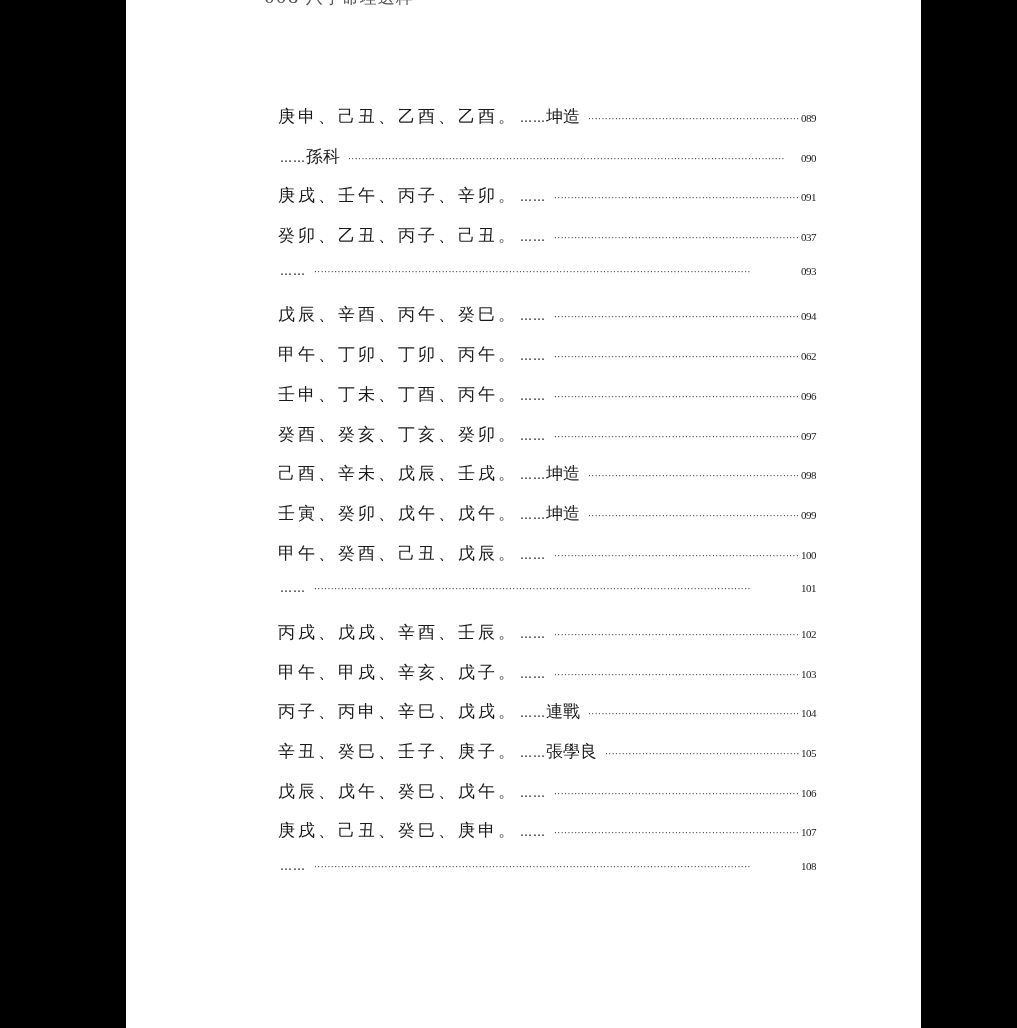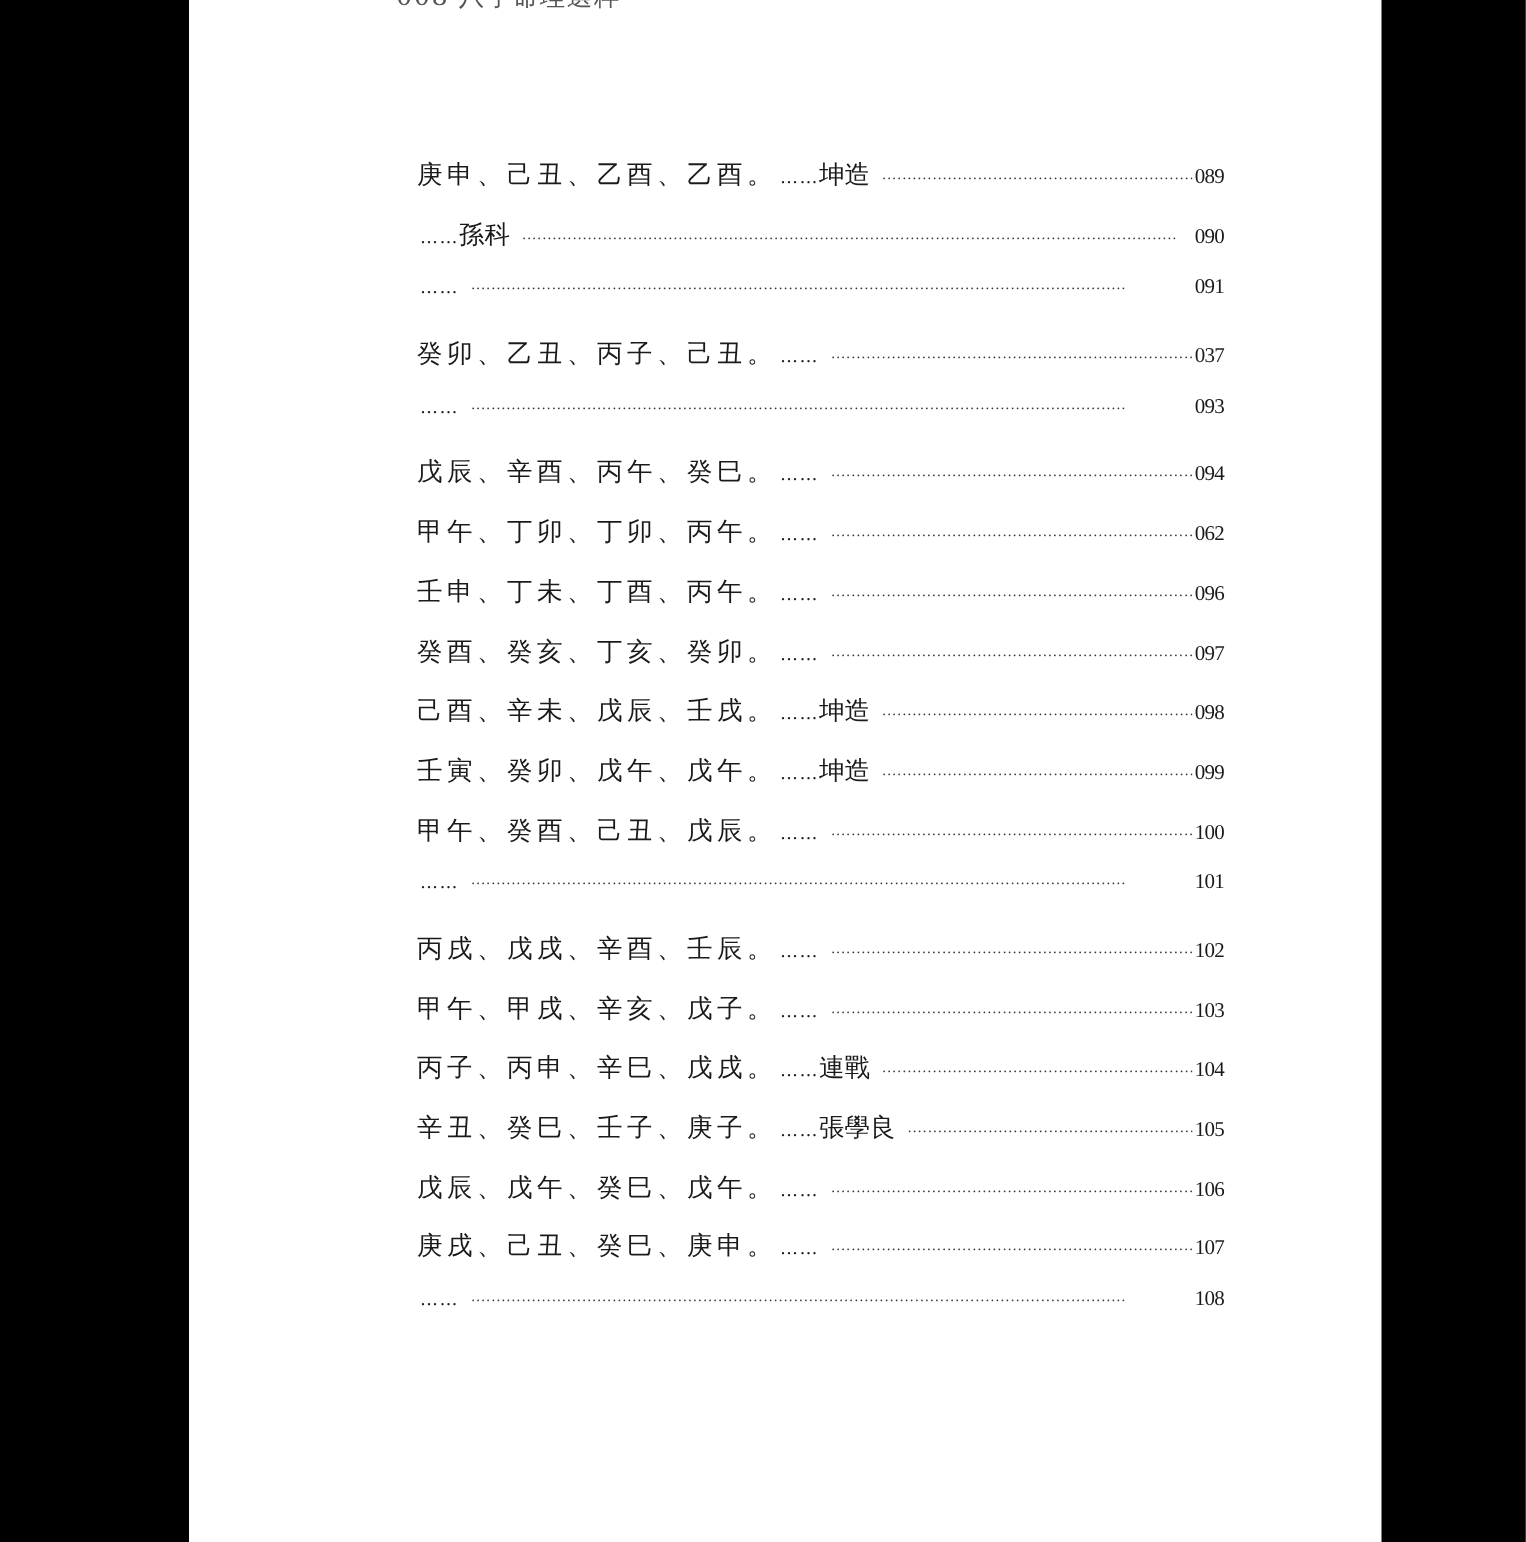--- a/index.html
+++ b/index.html
@@ -66,21 +66,21 @@
     letter-spacing: 0.5px;
     color: #333;
     margin-left: 4px;
   }
   .dots::before {
     content: "··································································································································";
   }
   .pagenum {
     flex: 0 0 auto;
     font-family: "Liberation Serif", serif;
-    font-size: 14px;
+    font-size: 11px;
     margin-left: 2px;
     letter-spacing: -0.5px;
   }
 </style>
 </head>
 <body>
 
 <div class="page">
   <div class="running-header">008 八字命理選粹</div>
 
@@ -92,20 +92,21 @@
     <span class="dots"></span>
     <span class="pagenum">089</span>
   </div>
       <div class="toc-row">
     <span class="lead">……</span>
     <span class="subject">孫科</span>
     <span class="dots"></span>
     <span class="pagenum">090</span>
   </div>
       <div class="toc-row">
+    <span class="pillars">庚戌、壬午、丙子、辛卯。</span>
     <span class="lead">……</span>
     <span class="subject"></span>
     <span class="dots"></span>
     <span class="pagenum">091</span>
   </div>
       <div class="toc-row">
     <span class="pillars">癸卯、乙丑、丙子、己丑。</span>
     <span class="lead">……</span>
     <span class="subject"></span>
     <span class="dots"></span>

